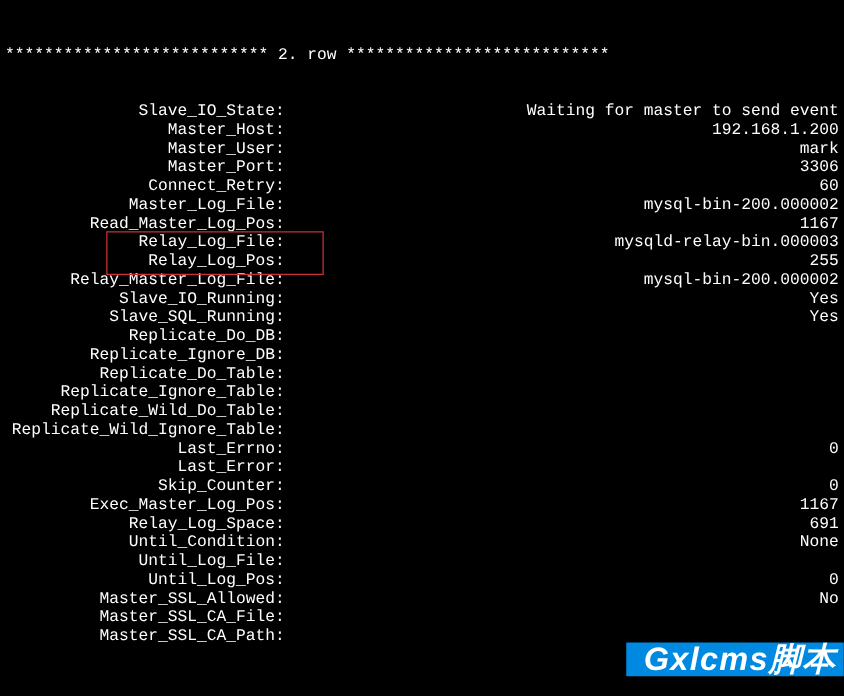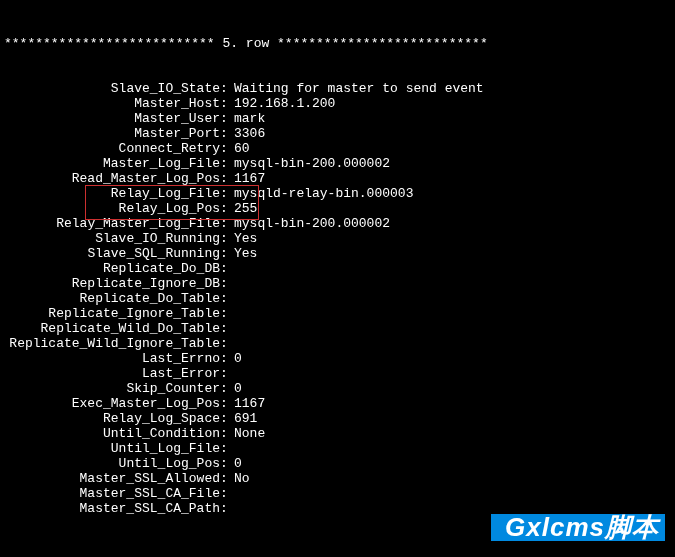--- a/index.html
+++ b/index.html
@@ -26,43 +26,43 @@
     width: 216px;
     text-align: right;
     padding-right: 0;
   }
   .sep {
     width: 14px;
     text-align: center;
   }
   .value {
     flex: 1;
-    text-align: left;
+    text-align: right;
   }
   .highlight-box {
     position: absolute;
     border: 1px solid #cc3030;
     pointer-events: none;
   }
   .watermark {
     position: absolute;
-    right: 10px;
+    right: 0;
     bottom: 16px;
     background: #0089e0;
     color: #fff;
     font-family: "Microsoft YaHei", Arial, sans-serif;
     font-size: 26px;
     font-weight: bold;
     font-style: italic;
     padding: 6px 6px 6px 14px;
     letter-spacing: 1px;
   }
 </style>
 </head>
 <body>
 
 <div class="terminal">
-  <div>*************************** 5. row ***************************</div>
+  <div>*************************** 2. row ***************************</div>
   <div id="fields"><div class="row"><span class="label">Slave_IO_State</span><span class="sep">: </span><span class="value">Waiting for master to send event</span></div><div class="row"><span class="label">Master_Host</span><span class="sep">: </span><span class="value">192.168.1.200</span></div><div class="row"><span class="label">Master_User</span><span class="sep">: </span><span class="value">mark</span></div><div class="row"><span class="label">Master_Port</span><span class="sep">: </span><span class="value">3306</span></div><div class="row"><span class="label">Connect_Retry</span><span class="sep">: </span><span class="value">60</span></div><div class="row"><span class="label">Master_Log_File</span><span class="sep">: </span><span class="value">mysql-bin-200.000002</span></div><div class="row"><span class="label">Read_Master_Log_Pos</span><span class="sep">: </span><span class="value">1167</span></div><div class="row"><span class="label">Relay_Log_File</span><span class="sep">: </span><span class="value">mysqld-relay-bin.000003</span></div><div class="row"><span class="label">Relay_Log_Pos</span><span class="sep">: </span><span class="value">255</span></div><div class="row"><span class="label">Relay_Master_Log_File</span><span class="sep">: </span><span class="value">mysql-bin-200.000002</span></div><div class="row"><span class="label">Slave_IO_Running</span><span class="sep">: </span><span class="value">Yes</span></div><div class="row"><span class="label">Slave_SQL_Running</span><span class="sep">: </span><span class="value">Yes</span></div><div class="row"><span class="label">Replicate_Do_DB</span><span class="sep">: </span><span class="value"></span></div><div class="row"><span class="label">Replicate_Ignore_DB</span><span class="sep">: </span><span class="value"></span></div><div class="row"><span class="label">Replicate_Do_Table</span><span class="sep">: </span><span class="value"></span></div><div class="row"><span class="label">Replicate_Ignore_Table</span><span class="sep">: </span><span class="value"></span></div><div class="row"><span class="label">Replicate_Wild_Do_Table</span><span class="sep">: </span><span class="value"></span></div><div class="row"><span class="label">Replicate_Wild_Ignore_Table</span><span class="sep">: </span><span class="value"></span></div><div class="row"><span class="label">Last_Errno</span><span class="sep">: </span><span class="value">0</span></div><div class="row"><span class="label">Last_Error</span><span class="sep">: </span><span class="value"></span></div><div class="row"><span class="label">Skip_Counter</span><span class="sep">: </span><span class="value">0</span></div><div class="row"><span class="label">Exec_Master_Log_Pos</span><span class="sep">: </span><span class="value">1167</span></div><div class="row"><span class="label">Relay_Log_Space</span><span class="sep">: </span><span class="value">691</span></div><div class="row"><span class="label">Until_Condition</span><span class="sep">: </span><span class="value">None</span></div><div class="row"><span class="label">Until_Log_File</span><span class="sep">: </span><span class="value"></span></div><div class="row"><span class="label">Until_Log_Pos</span><span class="sep">: </span><span class="value">0</span></div><div class="row"><span class="label">Master_SSL_Allowed</span><span class="sep">: </span><span class="value">No</span></div><div class="row"><span class="label">Master_SSL_CA_File</span><span class="sep">: </span><span class="value"></span></div><div class="row"><span class="label">Master_SSL_CA_Path</span><span class="sep">: </span><span class="value"></span></div></div>
   <div class="highlight-box" style="top: 185px; left: 85px; width: 172px; height: 33px;"></div>
 </div>
 
 <div class="watermark">Gxlcms脚本</div>
 
 </body></html>

